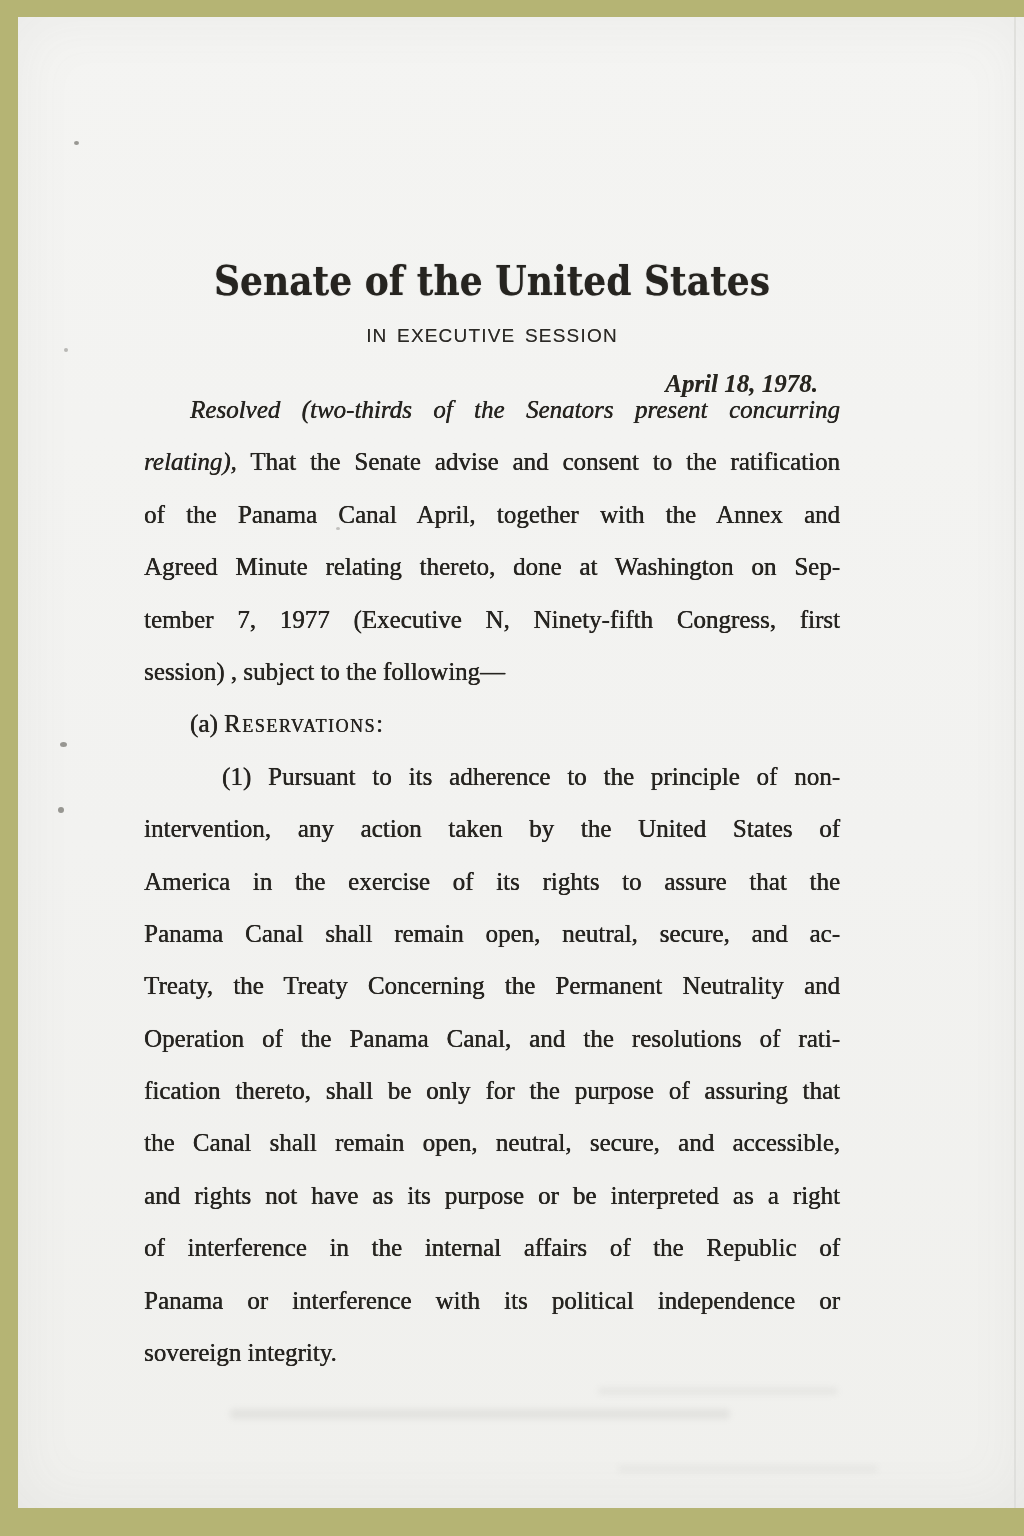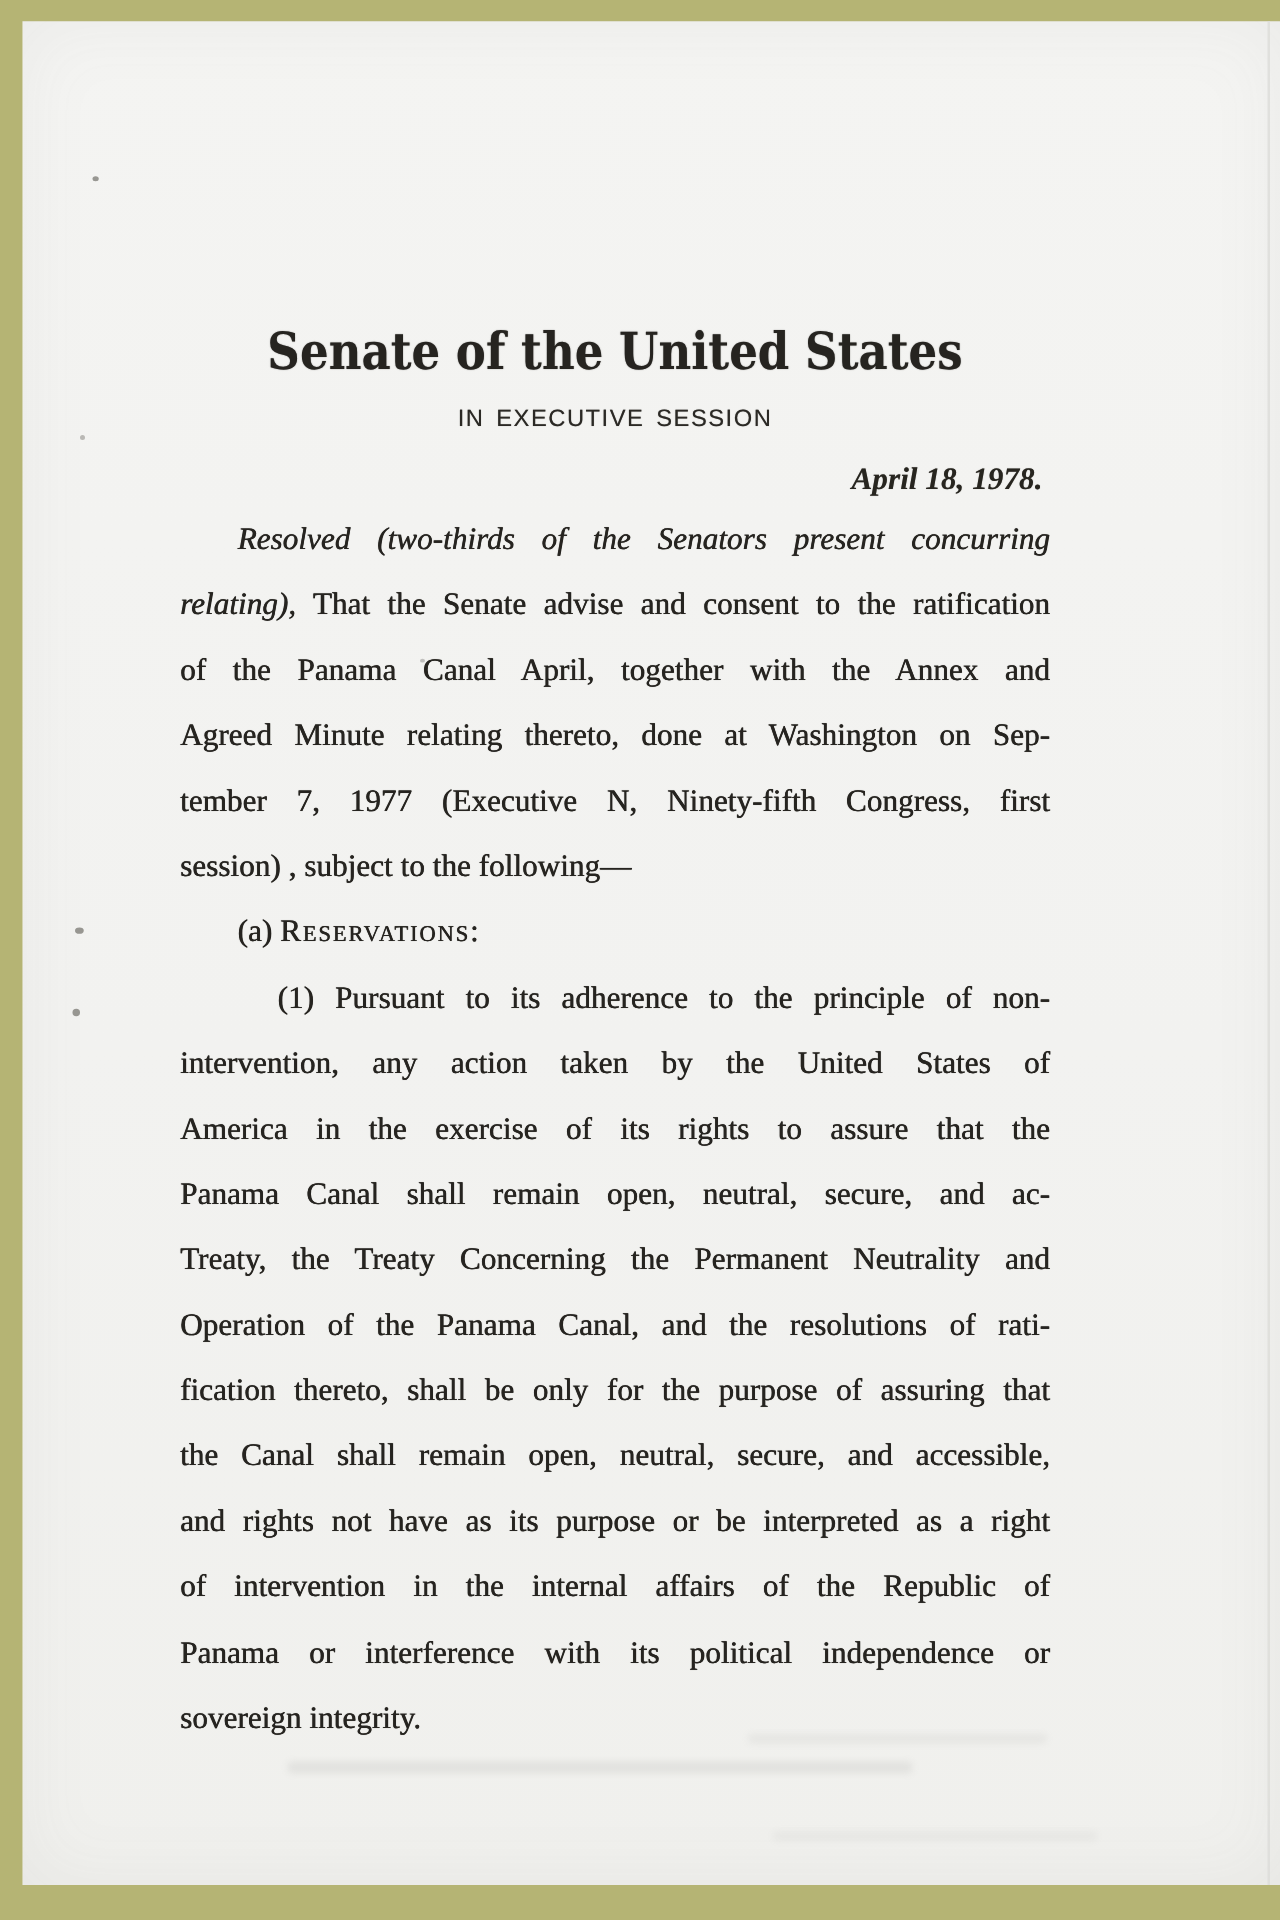--- a/index.html
+++ b/index.html
@@ -22,28 +22,28 @@
     transform:scaleX(0.88);transform-origin:50% 50%;
     letter-spacing:0px;text-shadow:0 0 1px rgba(30,28,24,.55);
   }
   .subtitle{
     position:absolute;left:126px;top:306px;width:696px;
     font-family:"Liberation Sans", sans-serif;font-weight:normal;
     font-size:19px;line-height:26px;letter-spacing:1.2px;word-spacing:3px;
     text-align:center;color:#2b2925;text-shadow:0 0 .6px rgba(35,33,28,.6);
   }
   .date{
-    position:absolute;left:142px;top:350px;width:696px;
+    position:absolute;left:126px;top:350px;width:696px;
     font-size:25px;line-height:34px;font-style:italic;font-weight:bold;
     text-align:right;padding-right:0;box-sizing:border-box;
     color:#27251f;text-shadow:0 0 .6px rgba(35,33,28,.5);
   }
   .date-inner{display:inline-block;margin-right:22px;}
   .body{
-    position:absolute;left:126px;top:389px;width:696px;
+    position:absolute;left:126px;top:367px;width:696px;
     font-size:25px;color:var(--ink,#262420);
     text-shadow:0.3px 0 0 currentColor, 0 0 .7px rgba(40,37,31,.45);
   }
   .line{
     line-height:52.4px;height:52.4px;white-space:normal;
     text-align:justify;text-align-last:justify;
   }
   .line.end{text-align-last:left;}
   .line.ind-first{text-indent:46px;}
   .line.ind-item{text-indent:78px;}
@@ -76,21 +76,21 @@
         <div class="line end ind-first"><span class="seg">(a) </span><span class="seg smallcaps">Reservations:</span></div>
         <div class="line ind-item"><span class="seg">(1) Pursuant to its adherence to the principle of non-</span></div>
         <div class="line"><span class="seg">intervention, any action taken by the United States of</span></div>
         <div class="line"><span class="seg">America in the exercise of its rights to assure that the</span></div>
         <div class="line"><span class="seg">Panama Canal shall remain open, neutral, secure, and ac-</span></div>
         <div class="line"><span class="seg">Treaty, the Treaty Concerning the Permanent Neutrality and</span></div>
         <div class="line"><span class="seg">Operation of the Panama Canal, and the resolutions of rati-</span></div>
         <div class="line"><span class="seg">fication thereto, shall be only for the purpose of assuring that</span></div>
         <div class="line"><span class="seg">the Canal shall remain open, neutral, secure, and accessible,</span></div>
         <div class="line"><span class="seg">and rights not have as its purpose or be interpreted as a right</span></div>
-        <div class="line"><span class="seg">of intervention in the internal affairs of the Republic of</span></div>
+        <div class="line"><span class="seg">of interference in the internal affairs of the Republic of</span></div>
         <div class="line"><span class="seg">Panama or interference with its political independence or</span></div>
         <div class="line end"><span class="seg">sovereign integrity.</span></div>
       </div>
 
     <div class="speck" style="left:56px;top:124px;width:5px;height:4px;"></div>
     <div class="speck" style="left:46px;top:331px;width:4px;height:4px;opacity:.35;"></div>
     <div class="speck" style="left:42px;top:725px;width:7px;height:5px;"></div>
     <div class="speck" style="left:40px;top:790px;width:6px;height:6px;"></div>
     <div class="speck" style="left:318px;top:510px;width:4px;height:3px;opacity:.3;"></div>
     <div class="smudge" style="left:212px;top:1392px;width:500px;height:10px;"></div>

